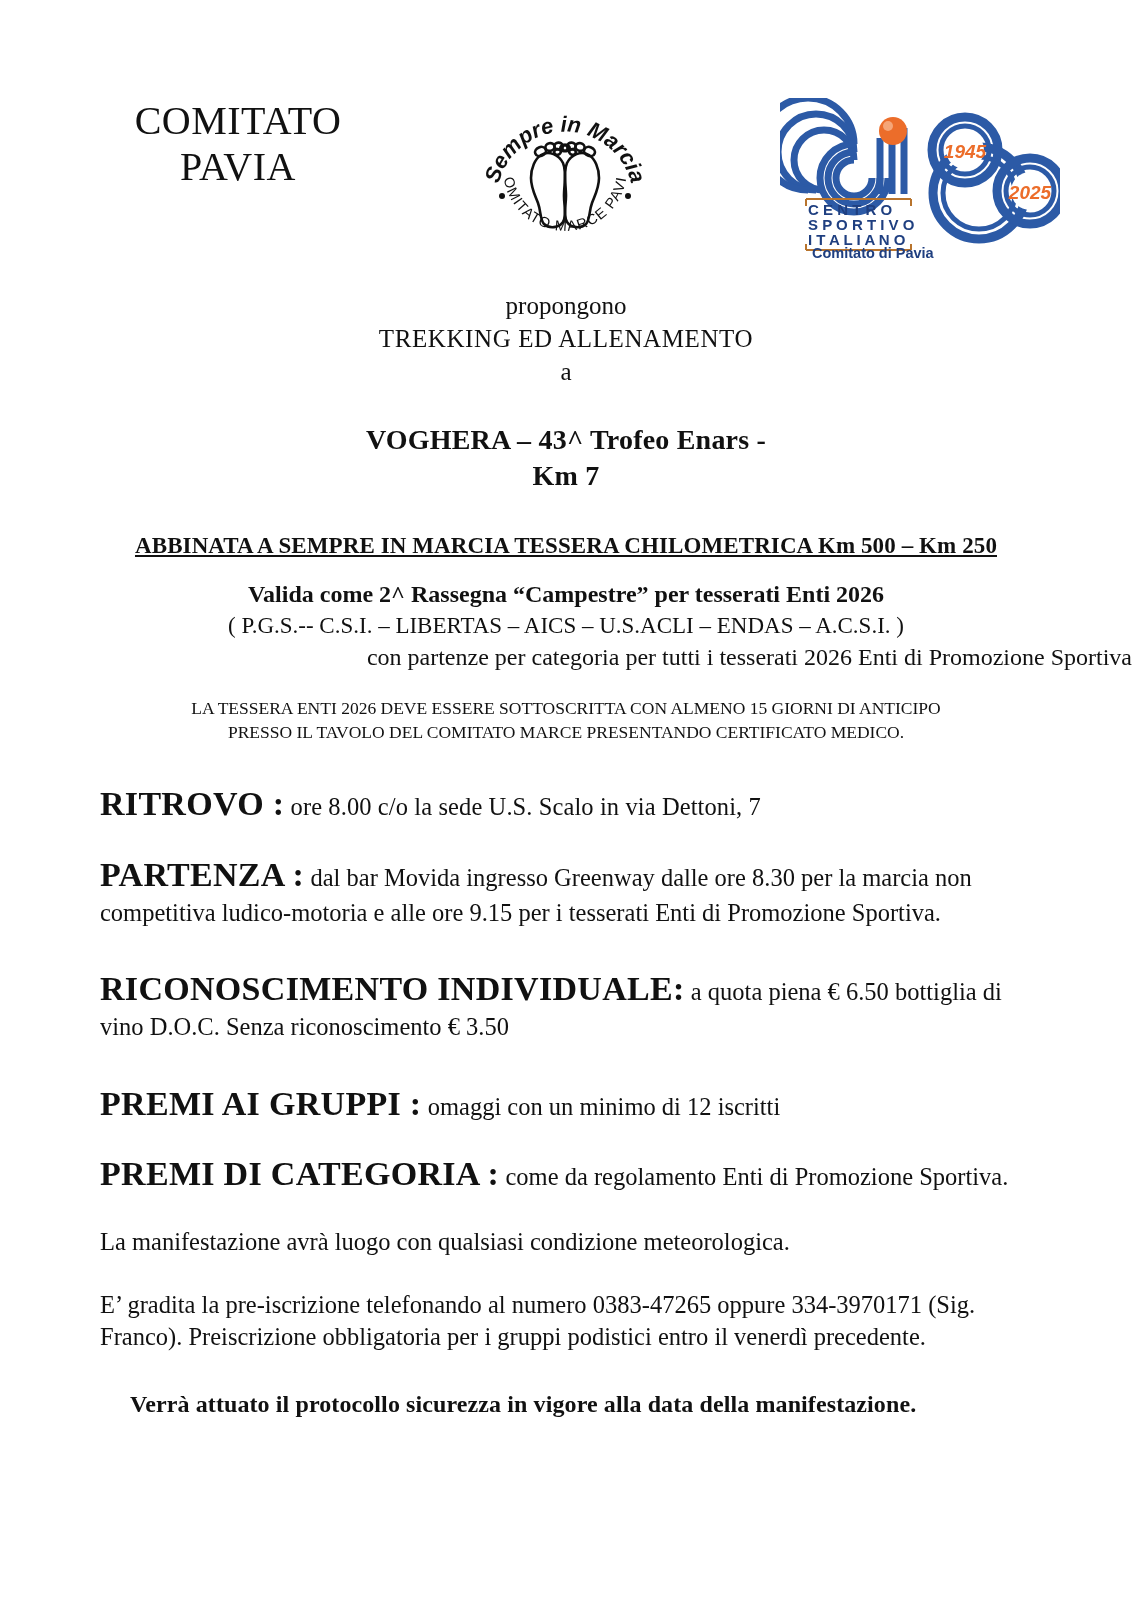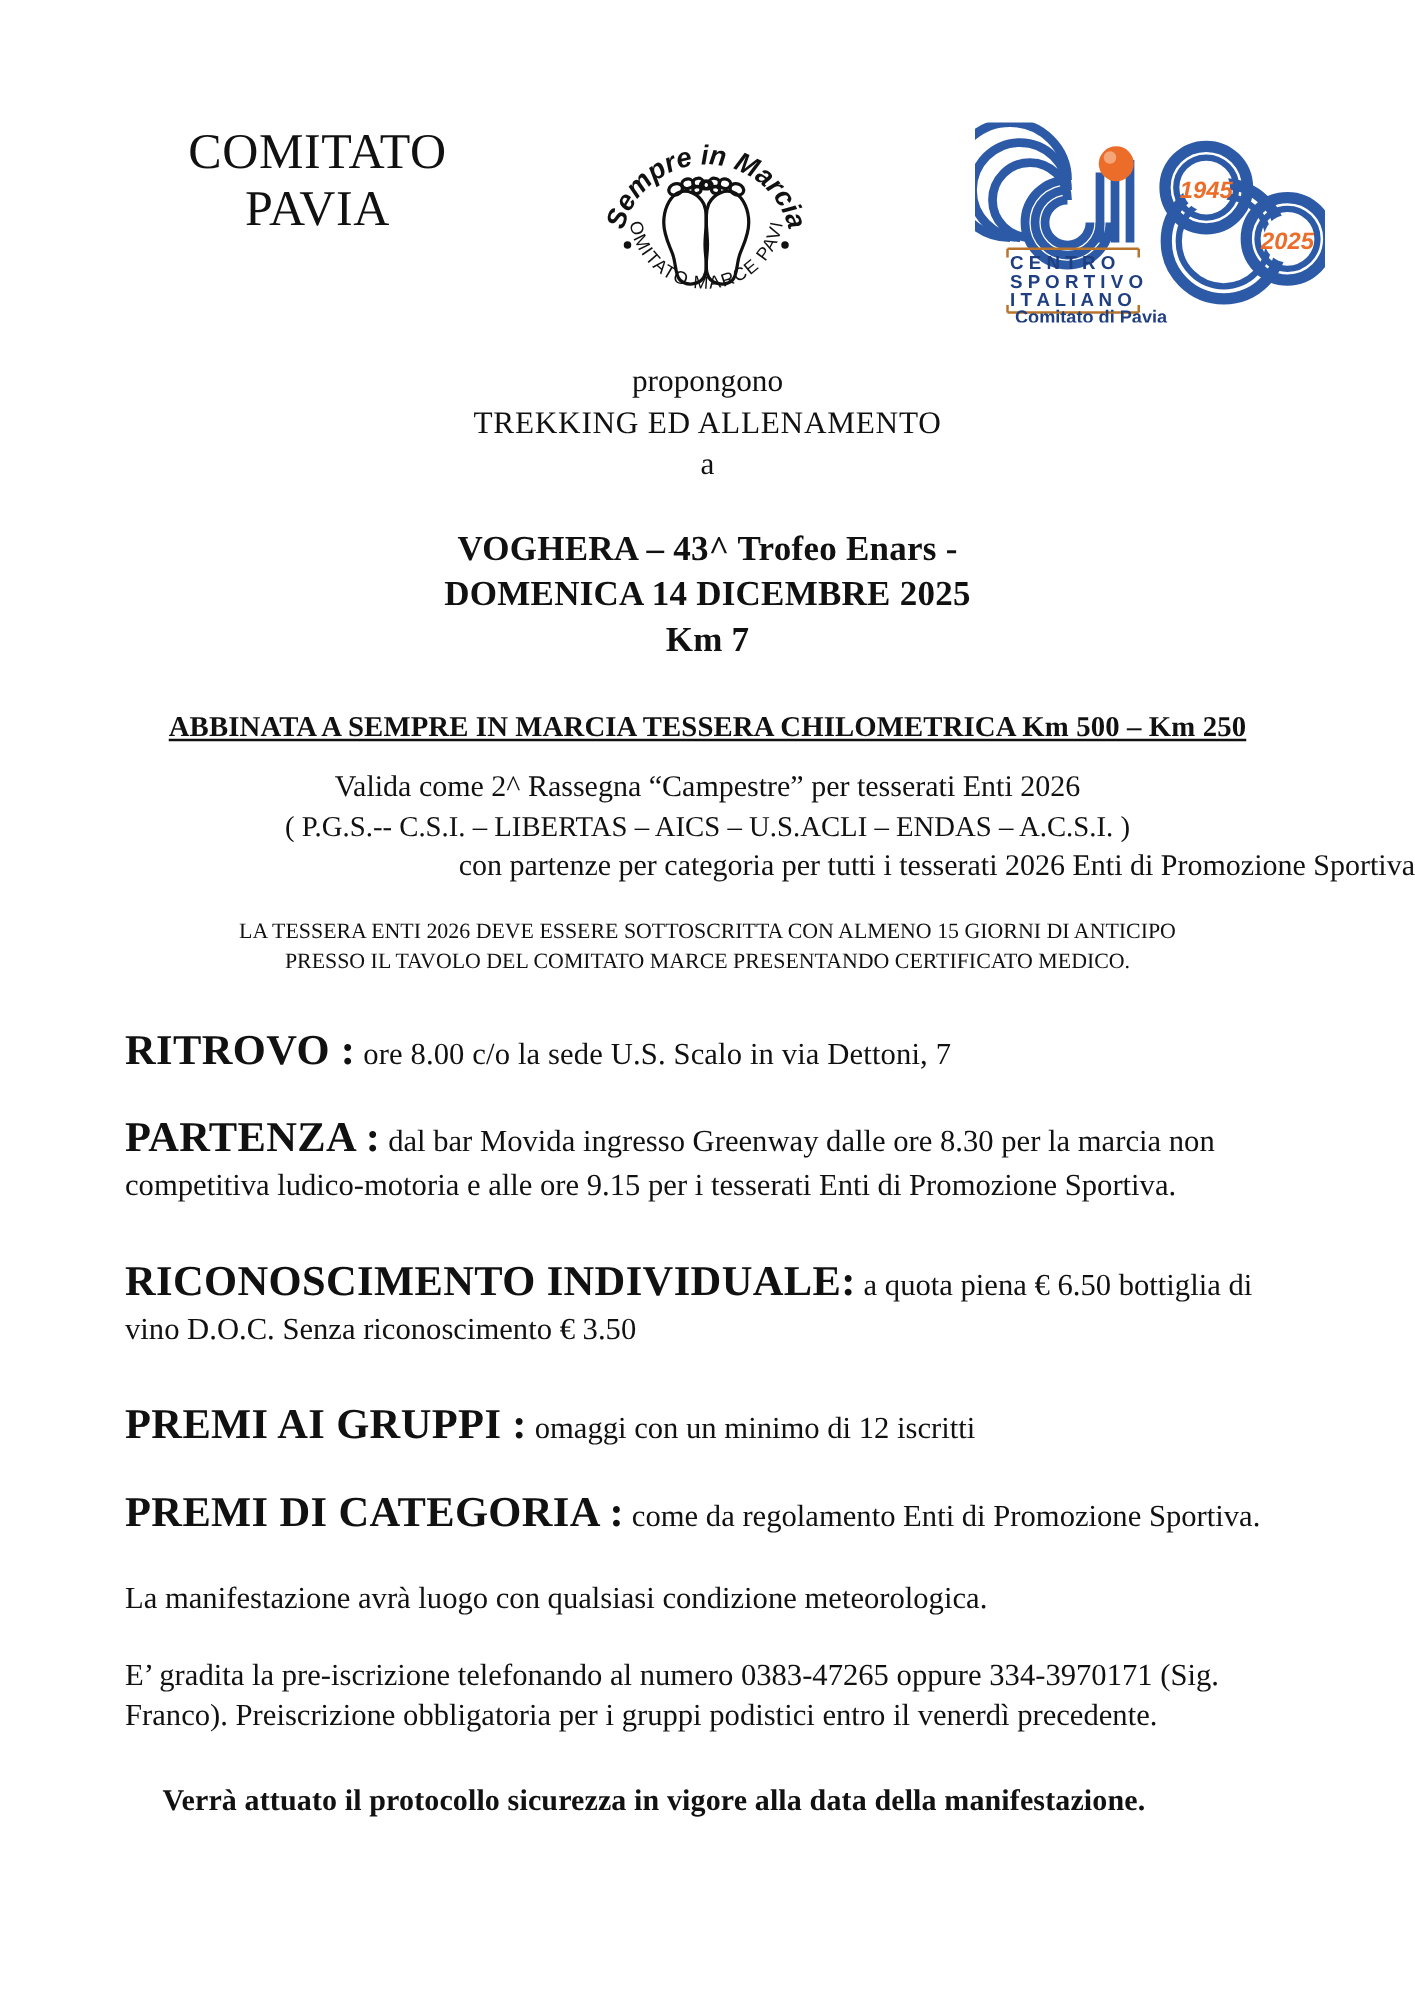--- a/index.html
+++ b/index.html
@@ -24,21 +24,21 @@
   }
 
   
   .header {
     position: relative;
     height: 195px;
     margin-top: 88px;
   }
   .org-name {
     position: absolute;
-    left: 104px;
+    left: 88px;
     top: 10px;
     width: 300px;
     text-align: center;
     font-size: 40px;
     line-height: 1.16;
     letter-spacing: 0.5px;
     font-family: "Liberation Serif", "DejaVu Serif", serif;
   }
   .org-name div { white-space: nowrap; }
 
@@ -85,21 +85,21 @@
     text-align: center;
     font-weight: bold;
     font-size: 23px;
     margin-top: 38px;
     letter-spacing: 0.1px;
     white-space: nowrap;
     text-decoration: underline;
   }
   .sub-valida {
     text-align: center;
-    font-weight: normal;
+    font-weight: bold;
     font-size: 24px;
     margin-top: 22px;
     white-space: nowrap;
   }
   .sub-enti {
     text-align: center;
     font-size: 23px;
     margin-top: 5px;
     white-space: nowrap;
   }
@@ -253,21 +253,20 @@
   </div>
 
   <div class="intro">
     <div>propongono</div>
     <div class="l2">TREKKING  ED  ALLENAMENTO</div>
     <div>a</div>
   </div>
 
   <div class="main-title">
     <div>VOGHERA – 43^ Trofeo Enars -</div>
-    <div>DOMENICA  14  DICEMBRE  2025</div>
     <div>Km  7</div>
   </div>
 
   <div class="sub-abbinata">ABBINATA  A  SEMPRE  IN  MARCIA  TESSERA  CHILOMETRICA  Km 500 – Km 250</div>
   <div class="sub-valida">Valida come 2^ Rassegna “Campestre” per tesserati  Enti  2026</div>
   <div class="sub-enti">( P.G.S.-- C.S.I. – LIBERTAS – AICS – U.S.ACLI – ENDAS – A.C.S.I. )</div>
   <div class="sub-partenze">con partenze per categoria per tutti i tesserati 2026 Enti di Promozione Sportiva</div>
 
   <div class="note-tessera">
     <div>LA TESSERA ENTI 2026 DEVE ESSERE SOTTOSCRITTA CON ALMENO 15 GIORNI DI ANTICIPO</div>

